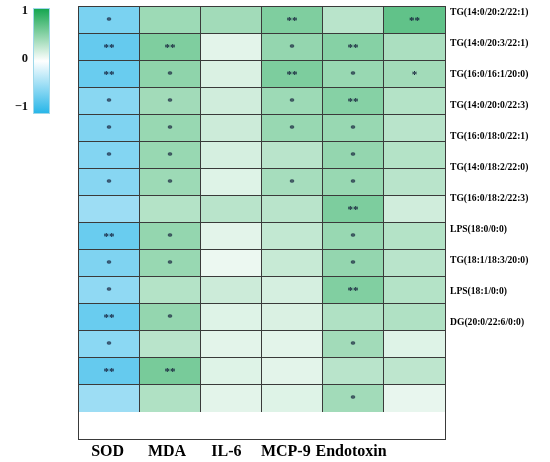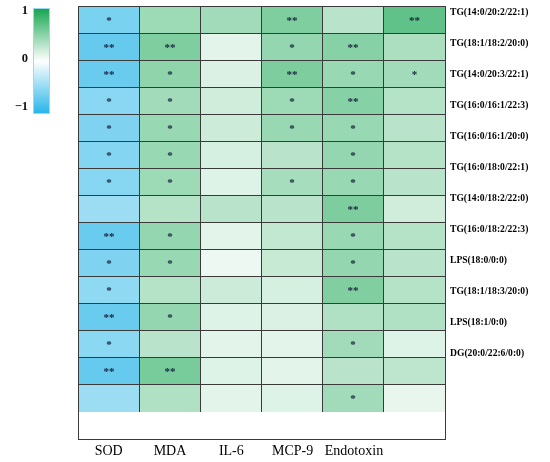--- a/index.html
+++ b/index.html
@@ -60,21 +60,21 @@
   }
 
   
   #col-labels{
     position:absolute;left:78px;top:442px;width:368px;height:18px;
     display:grid;grid-template-columns:repeat(6,1fr);
   }
   .col-label{
     display:flex;align-items:center;justify-content:center;
     font-family:"Liberation Serif",serif;
-    font-weight:normal;font-size:14px;color:#000;
+    font-weight:bold;font-size:16px;color:#000;
     white-space:nowrap;
   }
 </style>
 </head>
 <body>
 
 <div id="root">
 
   <div id="colorbar-group">
     <div id="colorbar-bar" style="background: linear-gradient(rgb(22, 166, 81) 0%, rgb(139, 211, 168) 25%, rgb(255, 255, 255) 50%, rgb(148, 219, 244) 75%, rgb(41, 182, 232) 100%);"></div>
@@ -257,24 +257,23 @@
       <div class="cell lastrow" style="background: rgb(227, 244, 234);"></div>
       <div class="cell lastrow" style="background: rgb(222, 243, 231);"></div>
       <div class="cell lastrow" style="background: rgb(162, 219, 185);">
         <span class="stars">*</span>
       </div>
       <div class="cell lastcol lastrow" style="background: rgb(232, 246, 238);"></div>
     </div>
 
   <div id="row-labels">
       <div class="row-label">TG(14:0/20:2/22:1)</div>
-      <div class="row-label">TG(18:1/18:2/20:0)</div>
       <div class="row-label">TG(14:0/20:3/22:1)</div>
-      <div class="row-label">TG(16:0/16:1/22:3)</div>
       <div class="row-label">TG(16:0/16:1/20:0)</div>
+      <div class="row-label">TG(14:0/20:0/22:3)</div>
       <div class="row-label">TG(16:0/18:0/22:1)</div>
       <div class="row-label">TG(14:0/18:2/22:0)</div>
       <div class="row-label">TG(16:0/18:2/22:3)</div>
       <div class="row-label">LPS(18:0/0:0)</div>
       <div class="row-label">TG(18:1/18:3/20:0)</div>
       <div class="row-label">LPS(18:1/0:0)</div>
       <div class="row-label">DG(20:0/22:6/0:0)</div>
     </div>
 
   <div id="col-labels">

